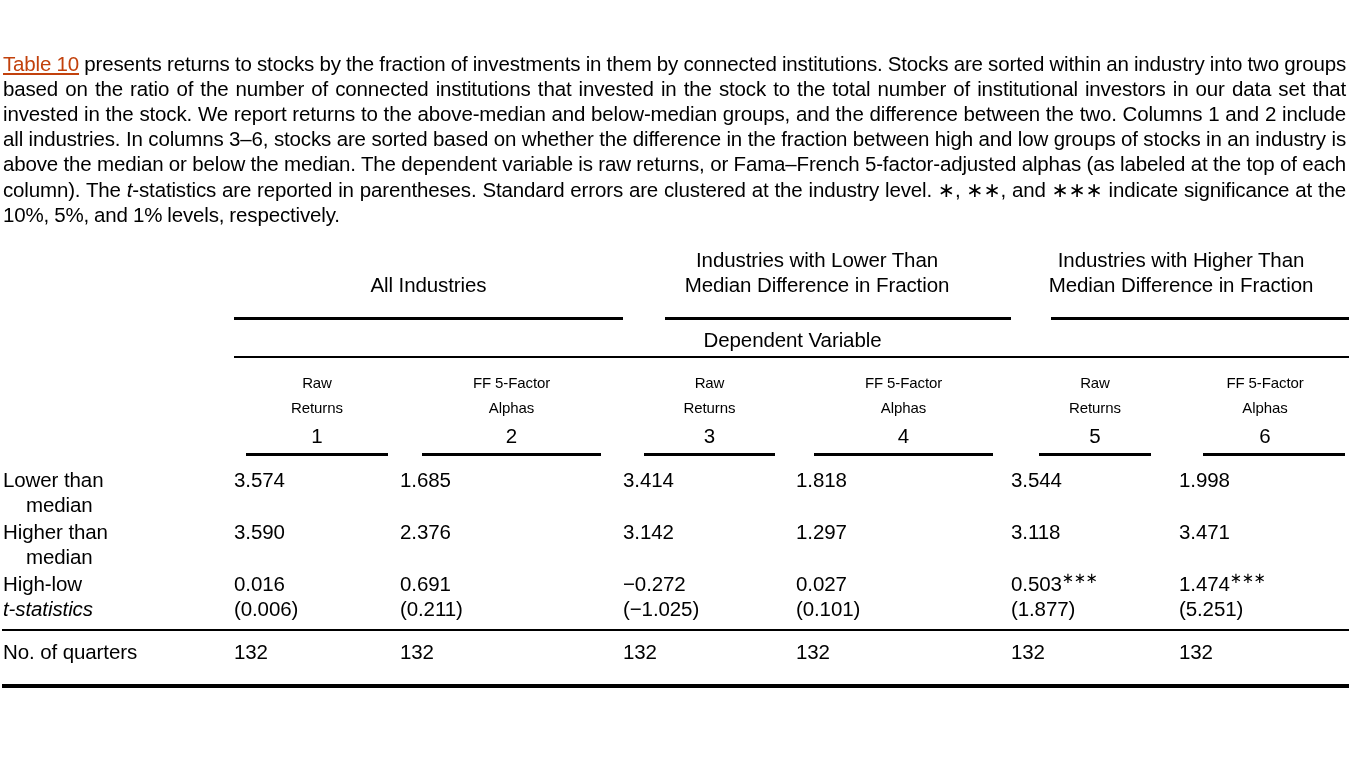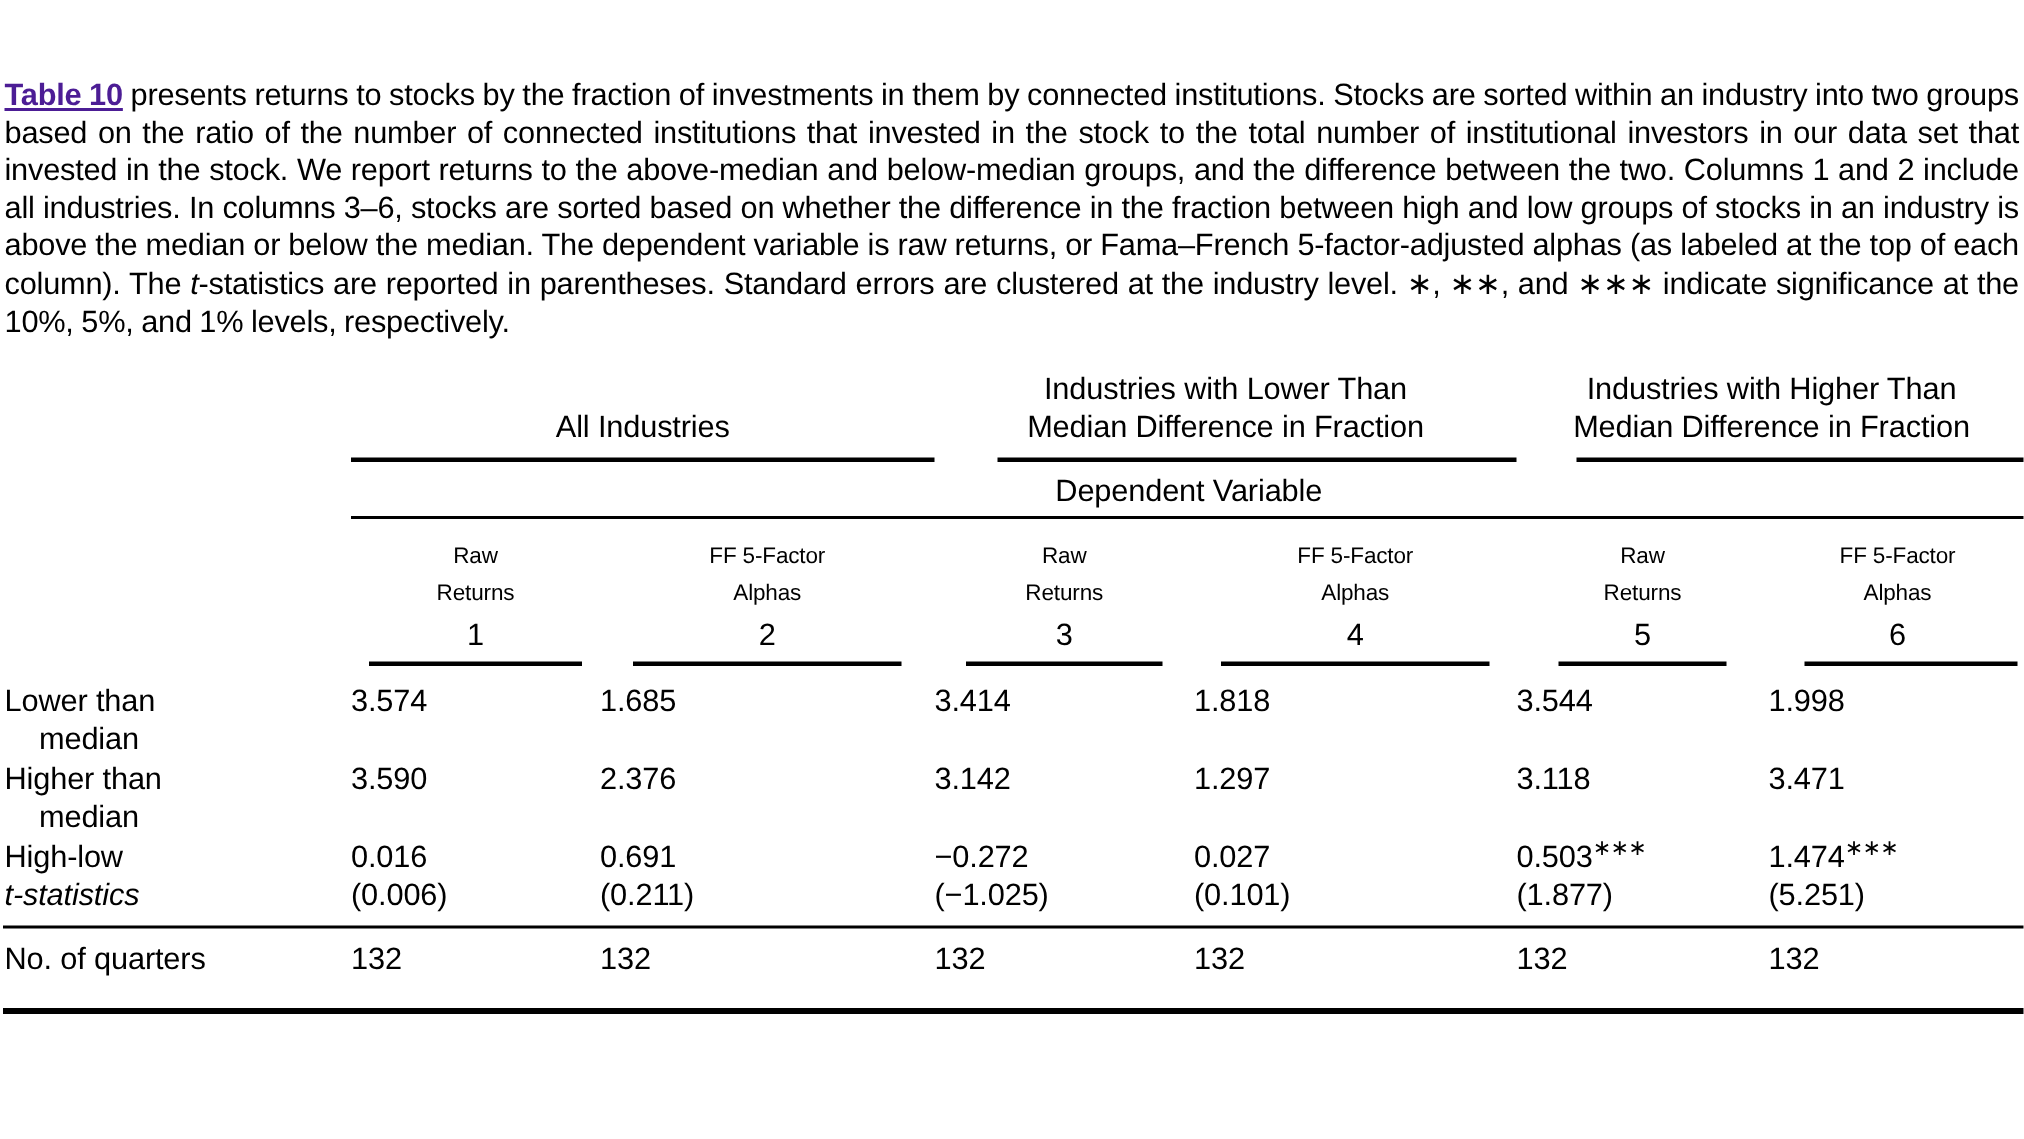--- a/index.html
+++ b/index.html
@@ -27,22 +27,21 @@
   .caption {
     font-size: 20.5px;
     line-height: 25.2px;
     text-align: justify;
     text-justify: inter-word;
     letter-spacing: -0.15px;
     padding: 30px 1px 0 1px;
     word-spacing: -0.5px;
   }
   .caption .tbl-ref {
-    color: #4c1d95;
-    font-weight: bold;
+    color: #c2410c;
   }
   .caption .it { font-style: italic; }
 
   
   .tbl-wrap {
     margin-top: 19px;
     position: relative;
   }
   table.maintbl {
     width: 100%;
@@ -63,21 +62,21 @@
     padding: 0;
     font-weight: normal;
     vertical-align: bottom;
   }
 
   
   .grp {
     text-align: center;
     font-size: 20.5px;
     line-height: 25px;
-    padding-bottom: 8px;
+    padding-bottom: 20px;
   }
   .grp .inner {
     display: block;
     padding: 0 6px;
   }
 
   .rule-row td { height: 0; }
   .rule {
     height: 0;
     border-bottom: 3px solid #000;

